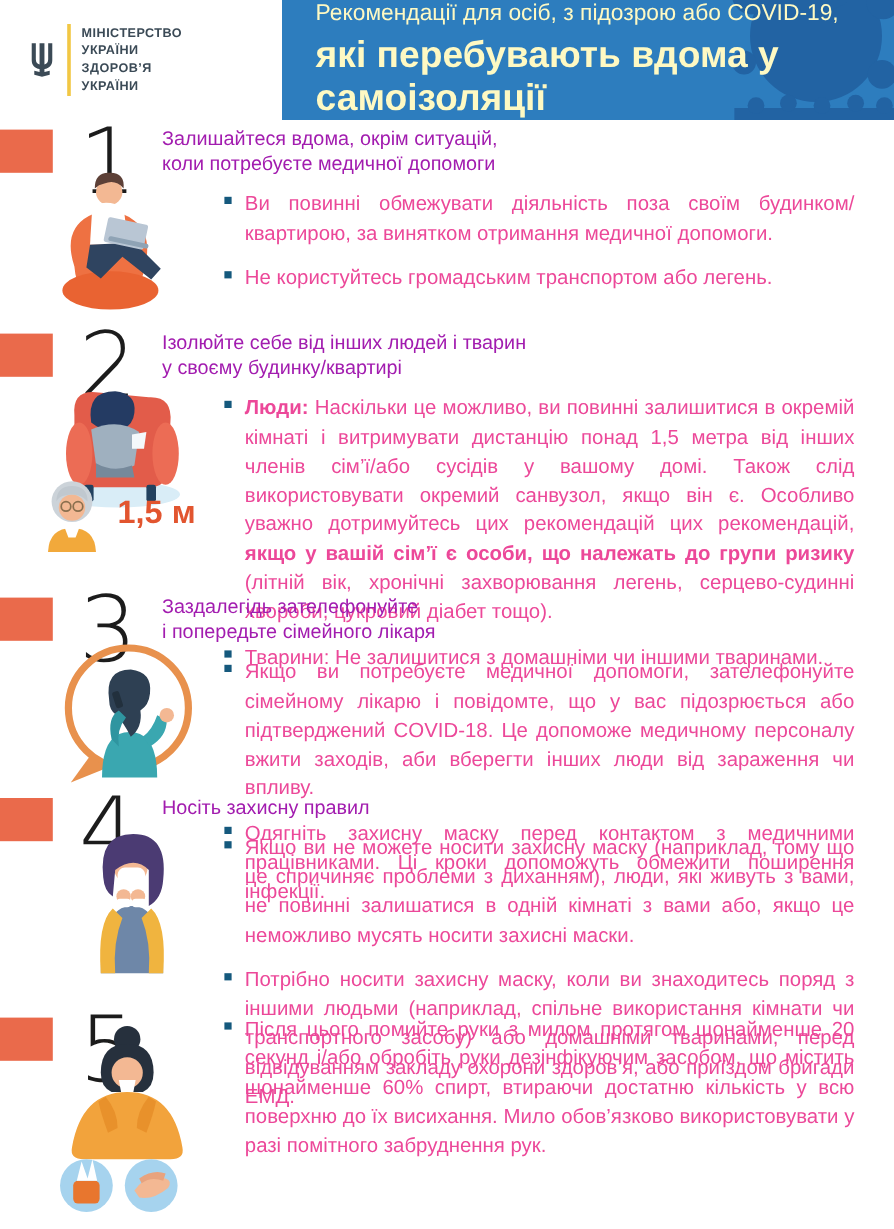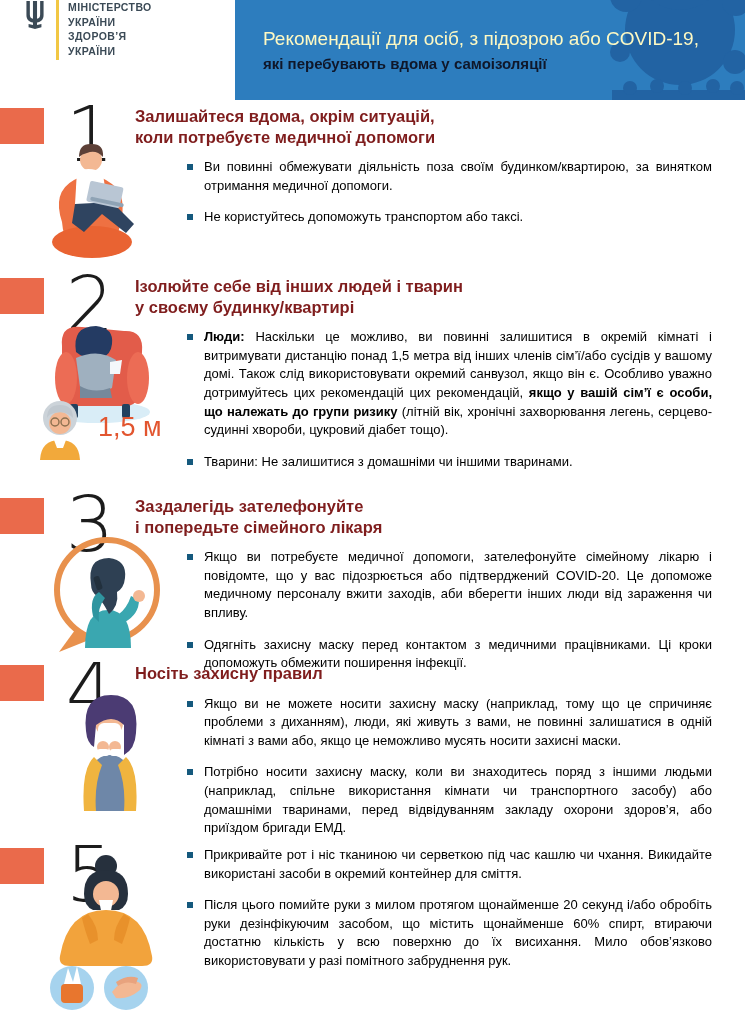--- a/index.html
+++ b/index.html
@@ -4,51 +4,51 @@
 <style>
   * { margin:0; padding:0; box-sizing:border-box; }
   html,body { background:#fff; }
   body {
     width:745px; height:1024px; overflow:hidden; position:relative;
     font-family:"Liberation Sans", sans-serif; color:#3d3f41;
   }
 
   
   .header { display:flex; height:100px; width:745px; }
-  .logo-area { width:235px; display:flex; padding-left:24px; background:#fff; }
+  .logo-area { width:235px; display:flex; align-items:center; padding-left:24px; background:#fff; }
   .trident { width:22px; height:30px; flex:0 0 auto; }
   .logo-divider { width:3px; height:60px; background:#f2c744; margin:0 9px 0 10px; }
   .ministry-name { font-size:10.5px; font-weight:700; line-height:1.4; color:#3b4a56; letter-spacing:.4px; }
   .banner { flex:1; position:relative; background:#2d7dbe; overflow:hidden;
             display:flex; flex-direction:column; justify-content:center; padding-left:28px; }
   .banner-line1 { color:#fef9c3; font-size:19px; font-weight:400; position:relative; z-index:2; }
-  .banner-line2 { color:#0f172a; font-size:15px; font-weight:800; margin-top:5px; position:relative; z-index:2; }
+  .banner-line2 { color:#fef9c3; font-size:31px; font-weight:800; margin-top:5px; position:relative; z-index:2; }
   .virus { position:absolute; right:0; top:0; height:100px; width:215px; z-index:1; }
 
   
   .sec { position:relative; padding:6px 33px 0 135px; }
   .sec1 { height:170px; }
   .sec2 { height:220px; }
   .sec3 { height:167px; }
   .sec4 { height:183px; }
   .sec5 { height:169px; }
   .bar { position:absolute; left:0; top:8px; width:44px; height:36px; background:#ea6a4b; }
   .num { position:absolute; left:60px; top:0; width:60px; text-align:center;
          font-family:"DejaVu Sans", sans-serif; font-weight:200; font-size:76px; line-height:.92; color:#1c1c1c; }
-  .sec-title { color:#7f1d1d; font-weight:700; font-size:16.5px; line-height:1.25;
+  .sec-title { color:#a21caf; font-weight:400; font-size:16.5px; line-height:1.25;
                margin-bottom:11px; white-space:pre-line; }
   .bullets { list-style:none; margin-left:52px; }
   .bullets li { position:relative; padding-left:17px; margin-bottom:13px;
-                font-size:13px; line-height:1.43; text-align:justify; color:#000000; }
+                font-size:17px; line-height:1.43; text-align:justify; color:#ec4899; }
   .bullets li::before { content:""; position:absolute; left:0; top:6px; width:6px; height:6px; background:#15597d; }
   .illus { position:absolute; }
   .illus1 { left:44px; top:30px; width:100px; height:132px; }
   .illus2 { left:40px; top:30px; width:112px; height:126px; }
   .avatar-elderly { position:absolute; left:30px; top:126px; width:62px; height:66px; }
-  .distance { position:absolute; left:98px; top:142px; font-size:27px; font-weight:400; color:#e2552f; }
+  .distance { position:absolute; left:98px; top:142px; font-size:27px; font-weight:700; color:#e2552f; }
   .illus3 { left:45px; top:40px; width:118px; height:128px; }
   .illus4 { left:56px; top:28px; width:112px; height:128px; }
   .illus5 { left:42px; top:12px; width:132px; height:158px; }
 </style>
 </head>
 <body>
 
 <header class="header">
   <div class="logo-area">
     <svg class="trident" viewBox="0 0 20 28" aria-hidden="true">
@@ -94,21 +94,21 @@
     <path d="M35 27 Q35 13 48 14 Q60 14 59 27 Q52 19 43 23 Q38 24 35 27Z" fill="#5d4037"></path>
     <path d="M33 41 Q47 36 59 43 L63 74 L31 74 Z" fill="#ffffff"></path>
     <path d="M31 74 L68 72 L90 94 L82 103 L58 84 L40 102 L28 93 Z" fill="#2f4460"></path>
     <rect x="44" y="54" width="34" height="21" rx="2" fill="#b9c6d4" transform="rotate(12 61 64)"></rect>
     <rect x="46" y="70" width="34" height="4" rx="2" fill="#8fa3b5" transform="rotate(12 63 72)"></rect>
   </svg>
   <h2 class="sec-title">Залишайтеся вдома, окрім ситуацій,
 коли потребуєте медичної допомоги</h2>
   <ul class="bullets">
     <li><span>Ви повинні обмежувати діяльність поза своїм будинком/квартирою, за винятком отримання медичної допомоги.</span></li>
-    <li><span>Не користуйтесь допоможуть транспортом або таксі.</span></li>
+    <li><span>Не користуйтесь громадським транспортом або легень.</span></li>
   </ul>
 </section>
 
 <section class="sec sec2">
   <div class="bar"></div>
   <div class="num">2</div>
   <svg class="illus illus2" viewBox="0 0 112 126" aria-hidden="true">
     <ellipse cx="58" cy="112" rx="52" ry="11" fill="#d9edf7"></ellipse>
     <path d="M22 46 Q20 24 42 27 L84 31 Q104 30 102 52 L99 92 Q99 106 84 106 L36 106 Q22 106 22 92 Z" fill="#e25c4a"></path>
     <ellipse cx="26" cy="78" rx="11" ry="26" fill="#ec6c55"></ellipse>
@@ -149,21 +149,21 @@
     <circle cx="62" cy="52" r="12" fill="#f3b893"></circle>
     <path d="M46 54 Q42 28 64 28 Q82 30 80 48 Q79 58 72 62 Q74 76 64 84 Q58 72 52 66 Q46 62 46 54Z" fill="#2e4053"></path>
     <rect x="50" y="46" width="6" height="14" rx="2" fill="#22303d" transform="rotate(-18 53 53)"></rect>
     <path d="M48 86 Q44 68 54 62 L60 68 Q52 78 54 92 Z" fill="#2f95a0"></path>
     <path d="M80 92 Q94 84 94 70 L86 66 Q82 78 74 84 Z" fill="#3aa7b0"></path>
     <circle cx="94" cy="66" r="6" fill="#f3b893"></circle>
   </svg>
   <h2 class="sec-title">Заздалегідь зателефонуйте
 і попередьте сімейного лікаря</h2>
   <ul class="bullets">
-    <li><span>Якщо ви потребуєте медичної допомоги, зателефонуйте сімейному лікарю і повідомте, що у вас підозрюється або підтверджений COVID-20. Це допоможе медичному персоналу вжити заходів, аби вберегти інших люди від зараження чи впливу.</span></li>
+    <li><span>Якщо ви потребуєте медичної допомоги, зателефонуйте сімейному лікарю і повідомте, що у вас підозрюється або підтверджений COVID-18. Це допоможе медичному персоналу вжити заходів, аби вберегти інших люди від зараження чи впливу.</span></li>
     <li><span>Одягніть захисну маску перед контактом з медичними працівниками. Ці кроки допоможуть обмежити поширення інфекції.</span></li>
   </ul>
 </section>
 
 <section class="sec sec4">
   <div class="bar"></div>
   <div class="num">4</div>
   <svg class="illus illus4" viewBox="0 0 112 128" aria-hidden="true">
     <path d="M28 126 Q28 70 54 70 Q80 70 80 126 Z" fill="#6e87a8"></path>
     <path d="M28 126 Q25 84 38 72 L46 80 Q38 100 40 126 Z" fill="#f0b43f"></path>
@@ -195,16 +195,15 @@
     <path d="M46 62 Q56 74 56 88 L48 92 Q42 76 40 66 Z" fill="#e8912b"></path>
     <path d="M82 62 Q72 74 72 88 L80 92 Q86 76 88 66 Z" fill="#e8912b"></path>
     <circle cx="30" cy="136" r="22" fill="#a6d3ee"></circle>
     <rect x="19" y="132" width="22" height="19" rx="4" fill="#e8762e"></rect>
     <path d="M22 132 L26 116 L31 130 L35 114 L39 132 Z" fill="#ffffff"></path>
     <circle cx="84" cy="136" r="22" fill="#a6d3ee"></circle>
     <path d="M70 140 Q80 126 96 130 Q102 132 98 138 Q86 148 74 146 Z" fill="#f3b893"></path>
     <path d="M74 130 Q86 122 96 126 L94 132 Q84 128 76 134 Z" fill="#e8a37e"></path>
   </svg>
   <ul class="bullets">
-    <li><span>Прикривайте рот і ніс тканиною чи серветкою під час кашлю чи чхання. Викидайте використані засоби в окремий контейнер для сміття.</span></li>
     <li><span>Після цього помийте руки з милом протягом щонайменше 20 секунд і/або обробіть руки дезінфікуючим засобом, що містить щонайменше 60% спирт, втираючи достатню кількість у всю поверхню до їх висихання. Мило обов’язково використовувати у разі помітного забруднення рук.</span></li>
   </ul>
 </section>
 
 </body></html>

